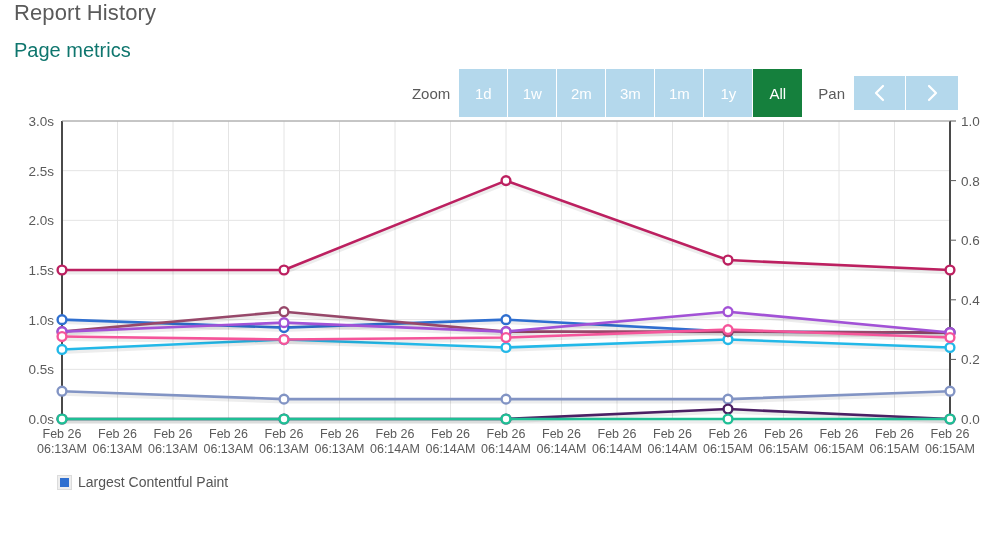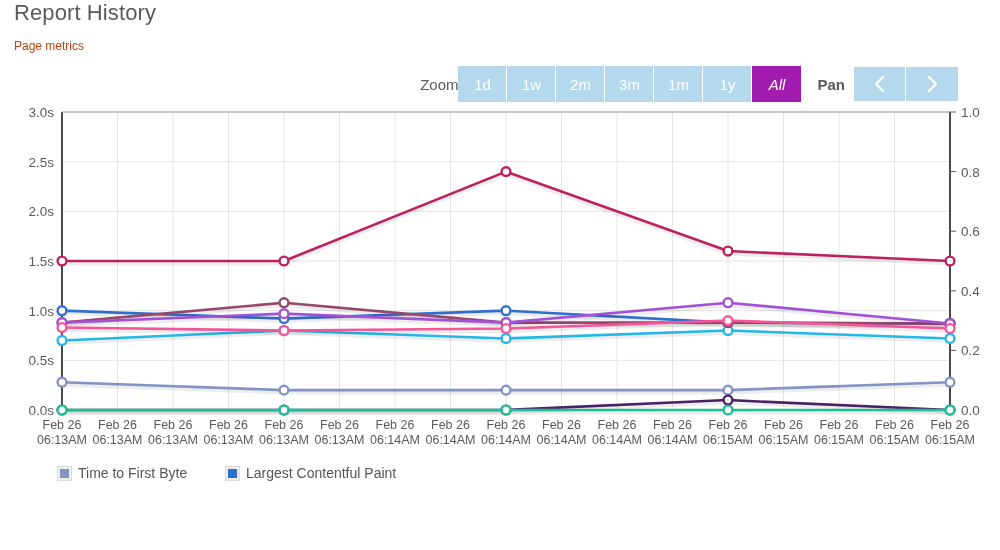--- a/index.html
+++ b/index.html
@@ -9,53 +9,53 @@
     background:#ffffff;
     font-family:"Liberation Sans", sans-serif;
     color:#4a4a4a;
     overflow:hidden;
   }
   #page-title {
     font-size:22px; font-weight:400; color:#5a5a5a;
     margin:0 0 0 14px; letter-spacing:.1px;
   }
   #subtitle {
-    font-size:12px; font-weight:400; color:#c2410c;
+    font-size:20px; font-weight:400; color:#0f766e;
     margin:13px 0 0 14px;
   }
   
   #toolbar {
     display:flex; align-items:center; justify-content:flex-end;
     margin:14px 42px 0 0; height:34px; gap:0;
   }
   .tb-label {
-    font-size:15px; color:#5a5a5a; padding:0 0 0 0;
+    font-size:15px; color:#5a5a5a; padding:0 9px 0 0;
   }
   .tb-group { display:flex; }
   .tb-btn {
     background:#b4d8ec; color:#ffffff;
     font-size:15px; font-family:"Liberation Sans", sans-serif;
     border:none; outline:none;
-    height:36px; min-width:49px; padding:0 6px;
+    height:48px; min-width:49px; padding:0 6px;
     display:flex; align-items:center; justify-content:center;
     border-right:1px solid #ffffff;
     cursor:pointer; user-select:none;
   }
   .tb-btn:last-child { border-right:none; }
-  .tb-btn.active { background:#a21caf;font-style:italic; }
+  .tb-btn.active { background:#15803d; }
   .tb-pan {
     background:#b4d8ec; color:#ffffff;
     height:34px; width:52px;
     display:flex; align-items:center; justify-content:center;
     border-right:1px solid #ffffff; cursor:pointer;
     font-size:20px;
   }
   .tb-pan:last-child { border-right:none; }
   .tb-pan svg { display:block; }
-  .pan-label { padding:0 9px 0 16px; font-size:15px; color:#5a5a5a;font-weight:bold; }
+  .pan-label { padding:0 9px 0 16px; font-size:15px; color:#5a5a5a; }
 
   
   #chart-wrap { position:relative; margin:6px 0 0 0; width:1000px; height:350px; }
   #chart-svg { display:block; }
 
   
   #legend {
     margin:4px 0 0 58px;
     display:grid;
     grid-template-columns:168px 198px 228px 186px auto;
@@ -276,20 +276,16 @@
         <text x="894.5" y="322" text-anchor="middle" font-size="12.5" fill="#5a5a5a" font-family="&quot;Liberation Sans&quot;, sans-serif">Feb 26</text>
         <text x="894.5" y="337" text-anchor="middle" font-size="12.5" fill="#5a5a5a" font-family="&quot;Liberation Sans&quot;, sans-serif">06:15AM</text>
         <text x="950" y="322" text-anchor="middle" font-size="12.5" fill="#5a5a5a" font-family="&quot;Liberation Sans&quot;, sans-serif">Feb 26</text>
         <text x="950" y="337" text-anchor="middle" font-size="12.5" fill="#5a5a5a" font-family="&quot;Liberation Sans&quot;, sans-serif">06:15AM</text>
       </g>
   </svg>
 </div>
 
 <div id="legend">
     <div class="legend-item">
-      <span class="legend-swatch" style="background: rgb(130, 148, 196);"></span>
-      <span class="legend-label">Time to First Byte</span>
-    </div>
-    <div class="legend-item">
       <span class="legend-swatch" style="background: rgb(47, 111, 208);"></span>
       <span class="legend-label">Largest Contentful Paint</span>
     </div>
   </div>
 
 </body></html>

